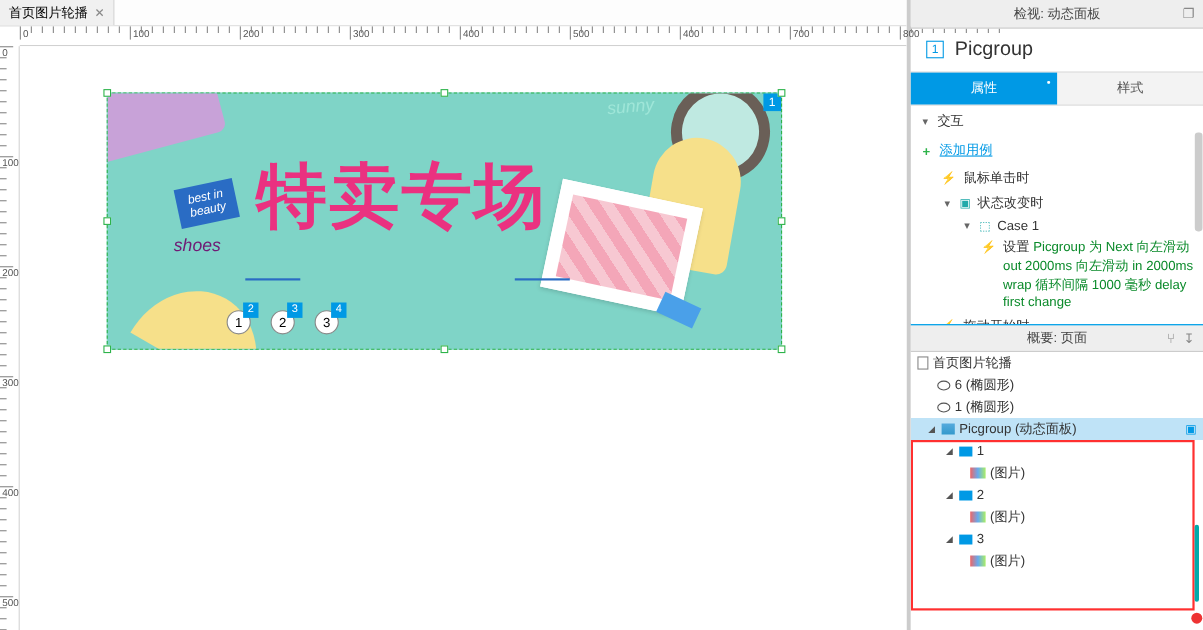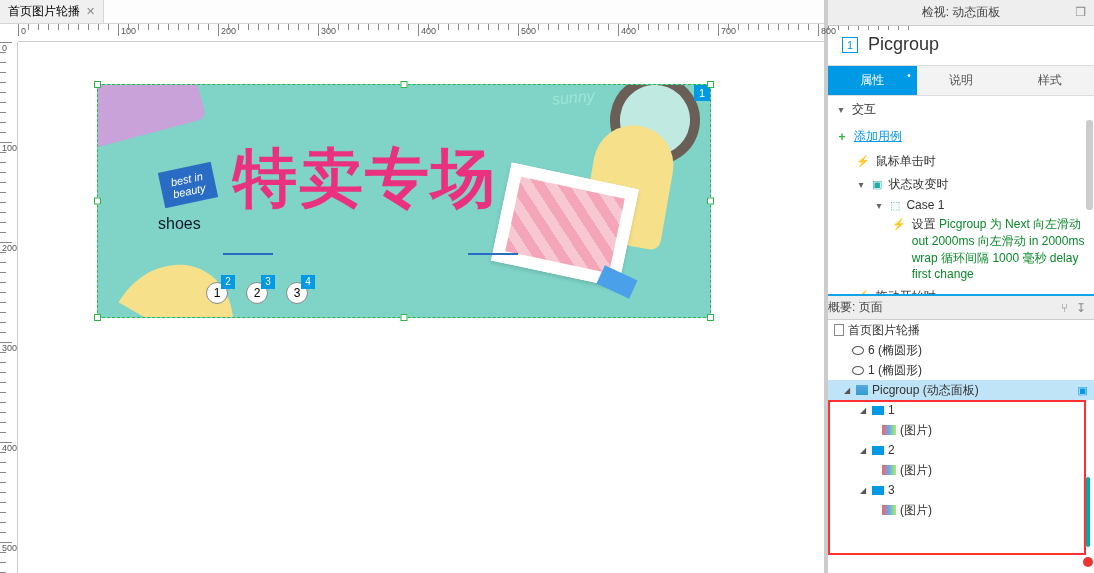--- a/index.html
+++ b/index.html
@@ -36,21 +36,21 @@
 .dp .h-r  { top: 50%; right: -4px; transform: translateY(-50%); }
 .dp .state-badge { position: absolute; right: 0; top: 0; width: 16px; height: 16px; background: #0099e5; color: #fff; font-size: 11px; text-align: center; line-height: 16px; }
 
 
 .banner { position: absolute; inset: 0; overflow: hidden; }
 .banner .title1 { position: absolute; left: 135px; top: 50px; font-size: 64px; font-weight: 900; color: #ea3180; letter-spacing: 2px; font-family: "Microsoft YaHei", sans-serif; }
 .banner .title2 { position: absolute; left: 185px; top: 148px; font-size: 30px; font-weight: 700; color: #2a6cc4; }
 .banner .line-l { position: absolute; left: 125px; top: 168px; width: 50px; height: 2px; background: #2a6cc4; }
 .banner .line-r { position: absolute; left: 370px; top: 168px; width: 50px; height: 2px; background: #2a6cc4; }
 .banner .tag { position: absolute; left: 63px; top: 82px; width: 54px; height: 36px; background: #2a6cc4; transform: rotate(-12deg); color: #fff; font-size: 11px; font-style: italic; display: flex; align-items: center; justify-content: center; text-align: center; line-height: 1.1; }
-.banner .shoes-txt { position: absolute; left: 60px; top: 130px; font-size: 16px; color: #0f172a; }
+.banner .shoes-txt { position: absolute; left: 60px; top: 130px; font-size: 16px; font-style: italic; color: #701a75; }
 .banner .blob1 { position: absolute; left: -20px; top: -30px; width: 120px; height: 80px; background: #c8a2d8; border-radius: 8px; transform: rotate(-15deg); }
 .banner .blob2 { position: absolute; right: 10px; top: -10px; width: 90px; height: 90px; border: 10px solid #6a5f57; border-radius: 50%; transform: rotate(10deg); background: #bfe9e1; }
 .banner .blob3 { position: absolute; right: 80px; top: 90px; width: 130px; height: 100px; background: #fff; border: 6px solid #fff; transform: rotate(12deg); box-shadow: 0 2px 4px rgba(0,0,0,.15); }
 .banner .blob3::after { content: ""; position: absolute; inset: 6px; background: repeating-linear-gradient(45deg,#f4a6b8 0 10px,#f7c8d2 10px 20px); }
 .banner .shoe-l { position: absolute; left: 30px; bottom: -20px; width: 120px; height: 70px; background: #f6e08a; border-radius: 60px 60px 0 0 / 70px 70px 0 0; transform: rotate(30deg); }
 .banner .shoe-r { position: absolute; right: 40px; top: 40px; width: 80px; height: 120px; background: #f6e08a; border-radius: 40px 40px 10px 10px; transform: rotate(10deg); }
 .banner .tape { position: absolute; right: 75px; bottom: 25px; width: 36px; height: 20px; background: #4aa0e9; transform: rotate(25deg); }
 .banner .sunny { position: absolute; right: 115px; top: 4px; font-size: 16px; font-style: italic; color: #9fe6d8; transform: rotate(-5deg); }
 
 .pager { position: absolute; left: 188px; top: 240px; display: flex; gap: 18px; }
@@ -84,21 +84,21 @@
 .ev .bolt { color: #7a7a2a; font-size: 11px; }
 .ev .dp-ico { color: #2aa; font-size: 11px; }
 .case { padding-left: 46px; display: flex; align-items: center; gap: 6px; padding-top: 2px; padding-bottom: 2px; }
 .case .ico { color: #2aa; font-size: 11px; }
 .action { padding: 2px 8px 2px 64px; display: flex; gap: 6px; }
 .action .bolt { color: #7a7a2a; font-size: 11px; margin-top: 2px; }
 .action .txt { color: #0a8a2a; line-height: 1.4; }
 .action .txt .pre { color: #333; }
 
 
-.outline-head { height: 24px; background: #eee; border-bottom: 1px solid #ccc; display: flex; align-items: center; justify-content: flex-start; font-size: 12px; color: #444; position: relative; }
+.outline-head { height: 24px; background: #eee; border-bottom: 1px solid #ccc; display: flex; align-items: center; justify-content: center; font-size: 12px; color: #444; position: relative; }
 .outline-head .ico { position: absolute; right: 26px; top: 5px; color: #888; font-size: 12px; }
 .outline-head .ico2 { position: absolute; right: 8px; top: 5px; color: #888; font-size: 12px; }
 .outline { flex: 1; background: #fff; font-size: 12px; position: relative; overflow: hidden; }
 .outline .redbox { position: absolute; left: 0; right: 8px; top: 80px; height: 155px; border: 2px solid #ff3030; pointer-events: none; }
 .orow { display: flex; align-items: center; gap: 4px; padding: 2px 6px; height: 20px; white-space: nowrap; }
 .orow .sp { display: inline-block; }
 .orow .tri { width: 10px; font-size: 9px; color: #555; text-align: center; }
 .orow .tri::before { content: "▸"; }
 .orow .tri.open::before { content: "◢"; font-size: 8px; color: #555; }
 .orow.sel { background: #bfe3f7; align-items: center; }
@@ -356,21 +356,20 @@
     </div>
     <div class="insp-title">
       <span class="num">1</span>
       <span class="name">Picgroup</span>
     </div>
     <div class="itabs">
       <div class="itab active">
         <span>属性</span>
         <span class="star">•</span>
       </div>
-      <div class="itab"><span>说明</span></div>
       <div class="itab"><span>样式</span></div>
     </div>
 
     <div class="insp-body">
       <div class="scroll-grip"></div>
       <div class="sec">
         <div class="sec-row">
           <span class="caret d"></span>
           <span>交互</span>
         </div>

